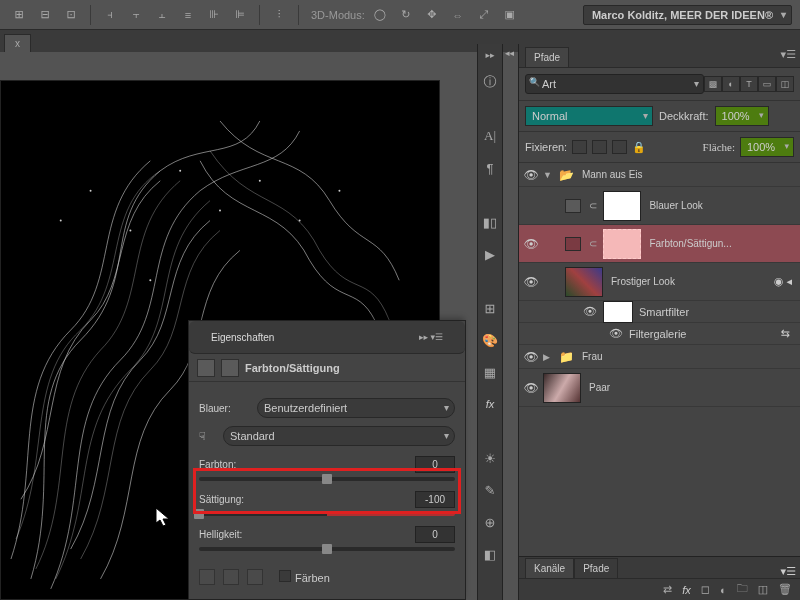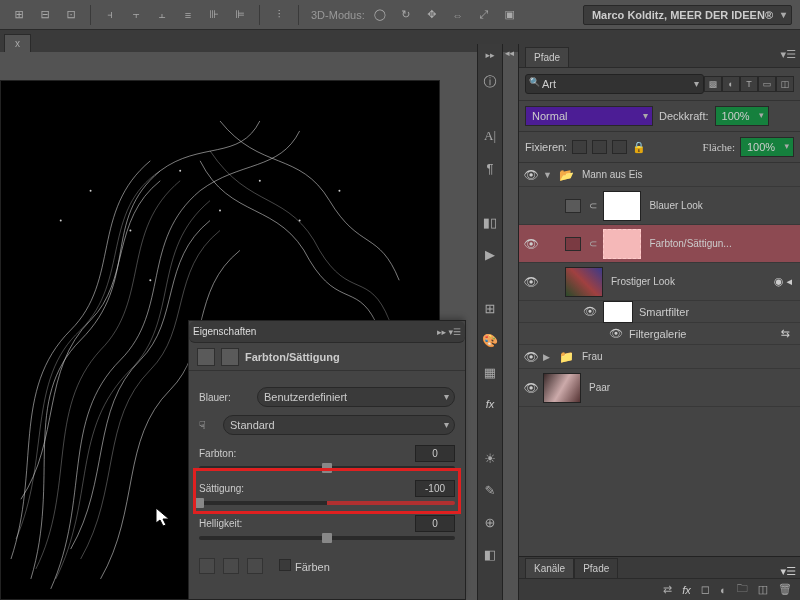--- a/index.html
+++ b/index.html
@@ -9,21 +9,21 @@
 .topbar .divider { width:1px; height:20px; background:#3a3a3a; margin:0 4px; }
 .mode3d { color:#999; font-size:11px; margin-left:4px; }
 .workspace-select { margin-left:auto; background:#3c3c3c; border:1px solid #282828; padding:3px 18px 3px 8px; border-radius:2px; font-size:10px; position:relative;font-weight:bold; }
 .workspace-select::after { content:"▾"; position:absolute; right:5px; top:3px; font-size:10px; color:#aaa; }
 .tabbar { height:22px; background:#3a3a3a; display:flex; align-items:flex-end; padding-left:4px; }
 .doctab { background:#535353; padding:3px 10px; font-size:10px; border:1px solid #2a2a2a; border-bottom:none; display:flex; align-items:center; gap:6px; }
 .doctab .close { font-size:10px; color:#aaa; }
 .canvas { position:absolute; left:0; top:80px; width:440px; height:520px; background:#000; border:1px solid #222; overflow:hidden; }
 .canvas svg { width:100%; height:100%; }
 .props { position:absolute; left:188px; top:320px; width:278px; height:280px; background:#444; border:1px solid #222; box-shadow:-2px -2px 6px rgba(0,0,0,0.3); }
-.props-header { height:22px; background:#3a3a3a; display:flex; align-items:center; padding:0 4px; border-bottom:1px solid #2a2a2a;border-radius:6px; }
+.props-header { height:33px; background:#3a3a3a; display:flex; align-items:center; padding:0 22px; border-bottom:1px solid #2a2a2a;border-radius:6px; }
 .props-header .title { font-size:10px; color:#ddd; }
 .props-header .collapse { margin-left:auto; font-size:9px; color:#aaa; }
 .props-sub { height:28px; display:flex; align-items:center; gap:6px; padding:0 8px; border-bottom:1px solid #333; }
 .props-sub .smicon { width:18px; height:18px; background:#5a5a5a; border:1px solid #2f2f2f; display:inline-block; }
 .props-body { padding:8px 10px; }
 .prow { display:flex; align-items:center; margin:8px 0; gap:6px; }
 .plabel { width:52px; font-size:10px; color:#ccc; }
 .pselect { flex:1; background:#3a3a3a; border:1px solid #282828; padding:3px 18px 3px 6px; position:relative; font-size:10px; border-radius:10px; }
 .pselect::after { content:"▾"; position:absolute; right:5px; top:3px; font-size:10px; color:#aaa; }
 .fullw { width:100%; }
@@ -46,23 +46,23 @@
 .right { position:absolute; right:0; top:44px; width:282px; height:556px; background:#444; border-left:1px solid #222; }
 .panel-tabs { height:24px; background:#3a3a3a; display:flex; align-items:flex-end; padding-left:6px; border-bottom:1px solid #2a2a2a; position:relative; }
 .ptab { padding:4px 8px; font-size:10px; background:#444; border:1px solid #2a2a2a; border-bottom:none; }
 .panel-tabs .menu { position:absolute; right:4px; top:4px; font-size:11px; color:#aaa; }
 .filter-row { display:flex; align-items:center; gap:0; padding:6px; border-bottom:1px solid #333; }
 .search { flex:1; background:#323232; border:1px solid #222; padding:3px 14px 3px 16px; position:relative; font-size:10px; border-radius:3px; }
 .search::before { content:"🔍"; position:absolute; left:3px; top:2px; font-size:9px; }
 .search::after { content:"▾"; position:absolute; right:4px; font-size:10px; color:#aaa; }
 .ficon { width:18px; height:16px; background:#3e3e3e; border:1px solid #282828; display:flex; align-items:center; justify-content:center; font-size:9px; color:#aaa; }
 .blend-row { display:flex; align-items:center; gap:6px; padding:5px 6px; border-bottom:1px solid #333; }
-.blendsel { width:128px; background:#4c1d95; border:1px solid #282828; padding:3px 14px 3px 6px; position:relative; font-size:10px; }
+.blendsel { width:128px; background:#0f766e; border:1px solid #282828; padding:3px 14px 3px 6px; position:relative; font-size:10px; }
 .blendsel::after { content:"▾"; position:absolute; right:4px; top:3px; font-size:10px; color:#aaa; }
-.opacity-val { background:#15803d; border:1px solid #282828; padding:3px 14px 3px 6px; width:54px; position:relative; font-size:10px; }
+.opacity-val { background:#4d7c0f; border:1px solid #282828; padding:3px 14px 3px 6px; width:54px; position:relative; font-size:10px; }
 .opacity-val::after { content:"▾"; position:absolute; right:4px; top:3px; font-size:9px; color:#aaa; }
 .lock-row { display:flex; align-items:center; gap:5px; padding:5px 6px; border-bottom:1px solid #333; font-size:10px; }
 .lock-row .li { width:15px; height:14px; background:#3e3e3e; border:1px solid #282828; }
 
 .layers { max-height:410px; overflow:hidden; }
 .layer { display:flex; align-items:center; min-height:38px; border-bottom:1px solid #383838; padding:2px 4px; gap:4px; position:relative; }
 .layer .vis { width:16px; text-align:center; font-size:12px; }
 .layer .expand { width:12px; font-size:9px; color:#aaa; }
 .layer .thumb { width:38px; height:30px; border:1px solid #222; background:#666; }
 .layer .lname { font-size:10px; margin-left:4px; }

